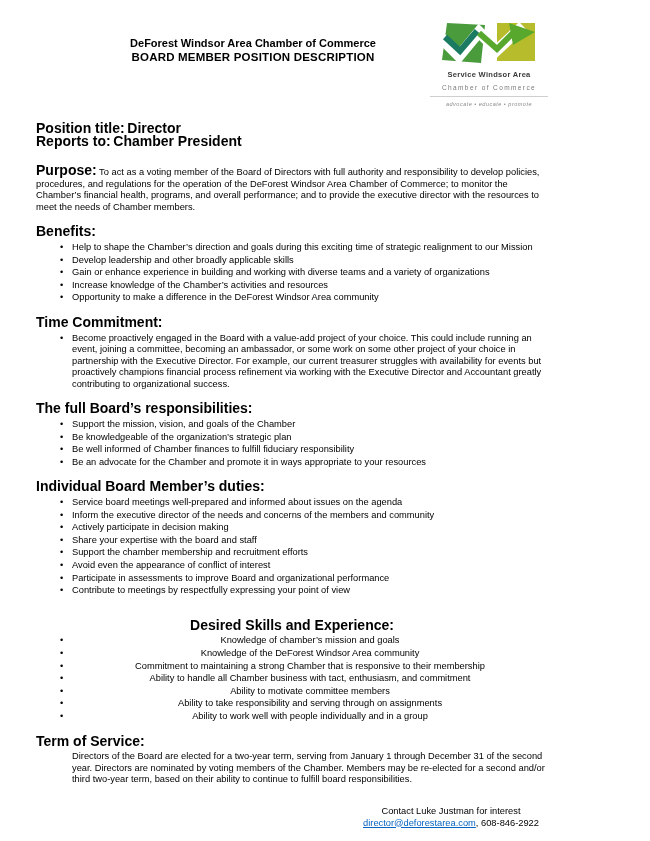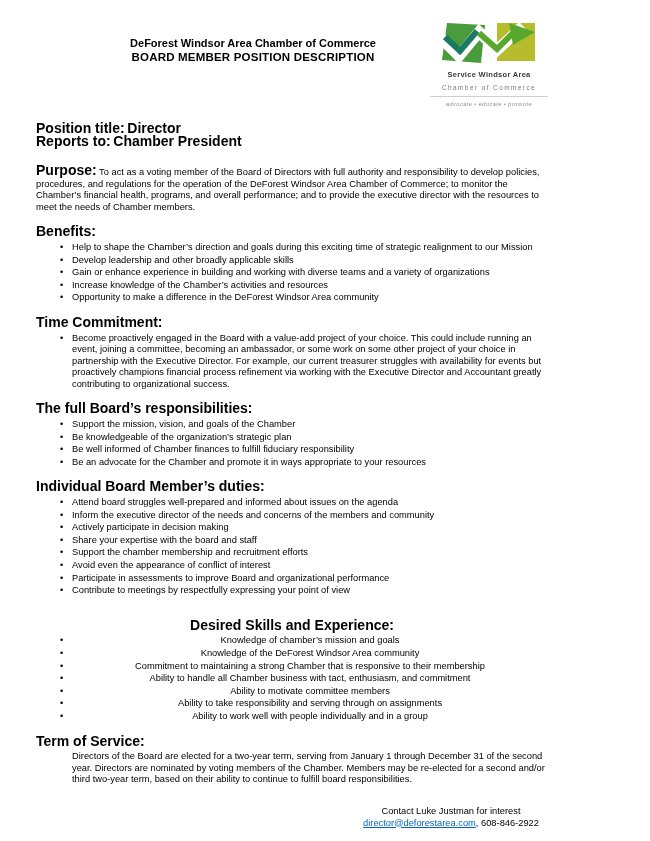--- a/index.html
+++ b/index.html
@@ -132,21 +132,21 @@
       <li>Support the mission, vision, and goals of the Chamber</li>
       <li>Be knowledgeable of the organization’s strategic plan</li>
       <li>Be well informed of Chamber finances to fulfill fiduciary responsibility</li>
       <li>Be an advocate for the Chamber and promote it in ways appropriate to your resources</li>
     </ul>
   </section>
 
   <section>
     <h3>Individual Board Member’s duties:</h3>
     <ul>
-      <li>Attend board struggles well-prepared and informed about issues on the agenda</li>
+      <li>Service board meetings well-prepared and informed about issues on the agenda</li>
       <li>Inform the executive director of the needs and concerns of the members and community</li>
       <li>Actively participate in decision making</li>
       <li>Share your expertise with the board and staff</li>
       <li>Support the chamber membership and recruitment efforts</li>
       <li>Avoid even the appearance of conflict of interest</li>
       <li>Participate in assessments to improve Board and organizational performance</li>
       <li>Contribute to meetings by respectfully expressing your point of view</li>
     </ul>
   </section>
 

